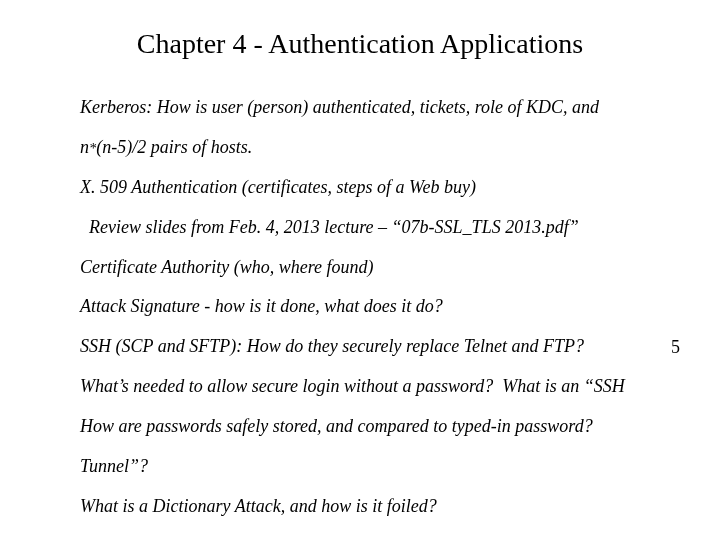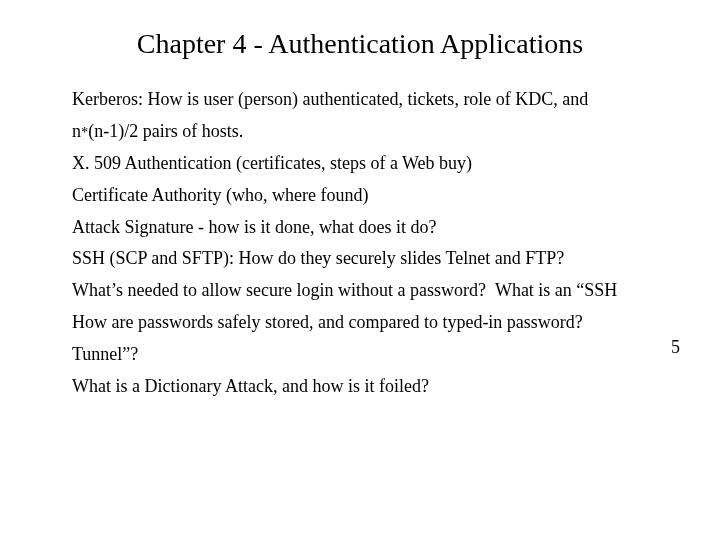--- a/index.html
+++ b/index.html
@@ -27,43 +27,44 @@
     font-weight: 400;
   }
   .body {
     position: absolute;
     left: 68px;
     right: 40px;
     top: 82px;
     font-size: 18px;
     line-height: 1.55;
   }
-  .body p { margin: 4px; }
+  .body p { margin: 12px; font-style: italic; }
   .n-sub { font-size: 0.8em; }
   .page-num {
     position: absolute;
     right: 40px;
     bottom: 22px;
     font-size: 18px;
   }
 </style>
 </head>
 <body>
 
 <div class="slide">
 
   <div class="title">Chapter 4 - Authentication Applications</div>
 
   <div class="body">
     <p>Kerberos: How is user (person) authenticated, tickets, role of KDC, and</p>
-    <p><span>n</span><span class="n-sub">*</span><span>(n-1)/2 pairs of hosts.</span></p>
+    <p><span>n</span><span class="n-sub">*</span><span>(n-5)/2 pairs of hosts.</span></p>
     <p>X. 509 Authentication (certificates, steps of a Web buy)</p>
+    <p>&nbsp;&nbsp;Review slides from Feb. 4, 2013 lecture – “07b-SSL_TLS 2013.pdf”</p>
     <p>Certificate Authority (who, where found)</p>
     <p>Attack Signature - how is it done, what does it do?</p>
-    <p>SSH (SCP and SFTP): How do they securely slides Telnet and FTP?</p>
+    <p>SSH (SCP and SFTP): How do they securely replace Telnet and FTP?</p>
     <p>What’s needed to allow secure login without a password?&nbsp;&nbsp;What is an “SSH</p>
     <p>How are passwords safely stored, and compared to typed-in password?</p>
     <p>Tunnel”?</p>
     <p>What is a Dictionary Attack, and how is it foiled?</p>
   </div>
 
   <div class="page-num">5</div>
 
 </div>
 

